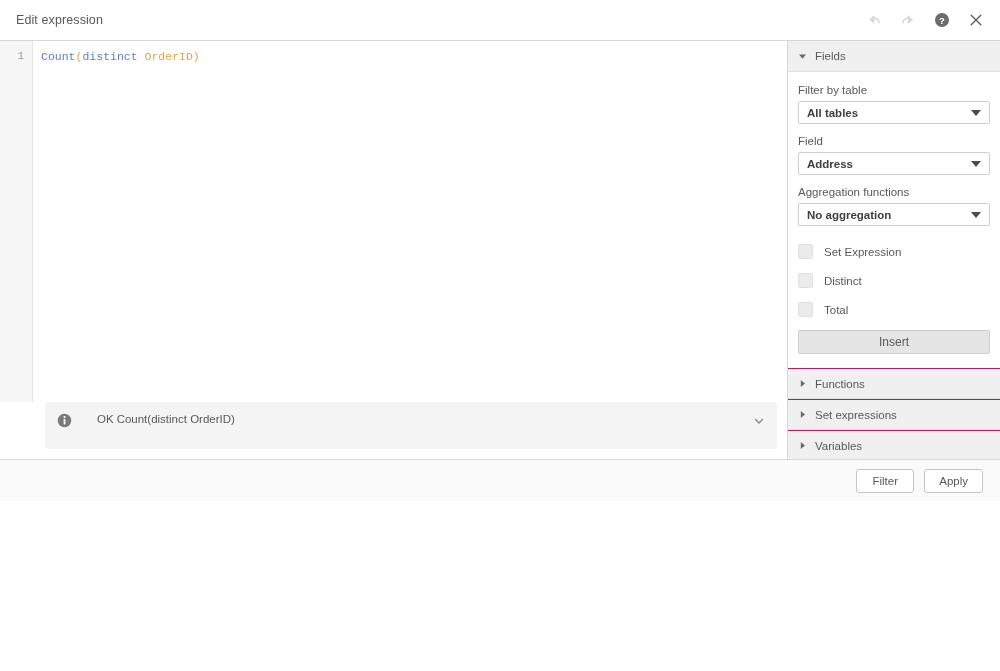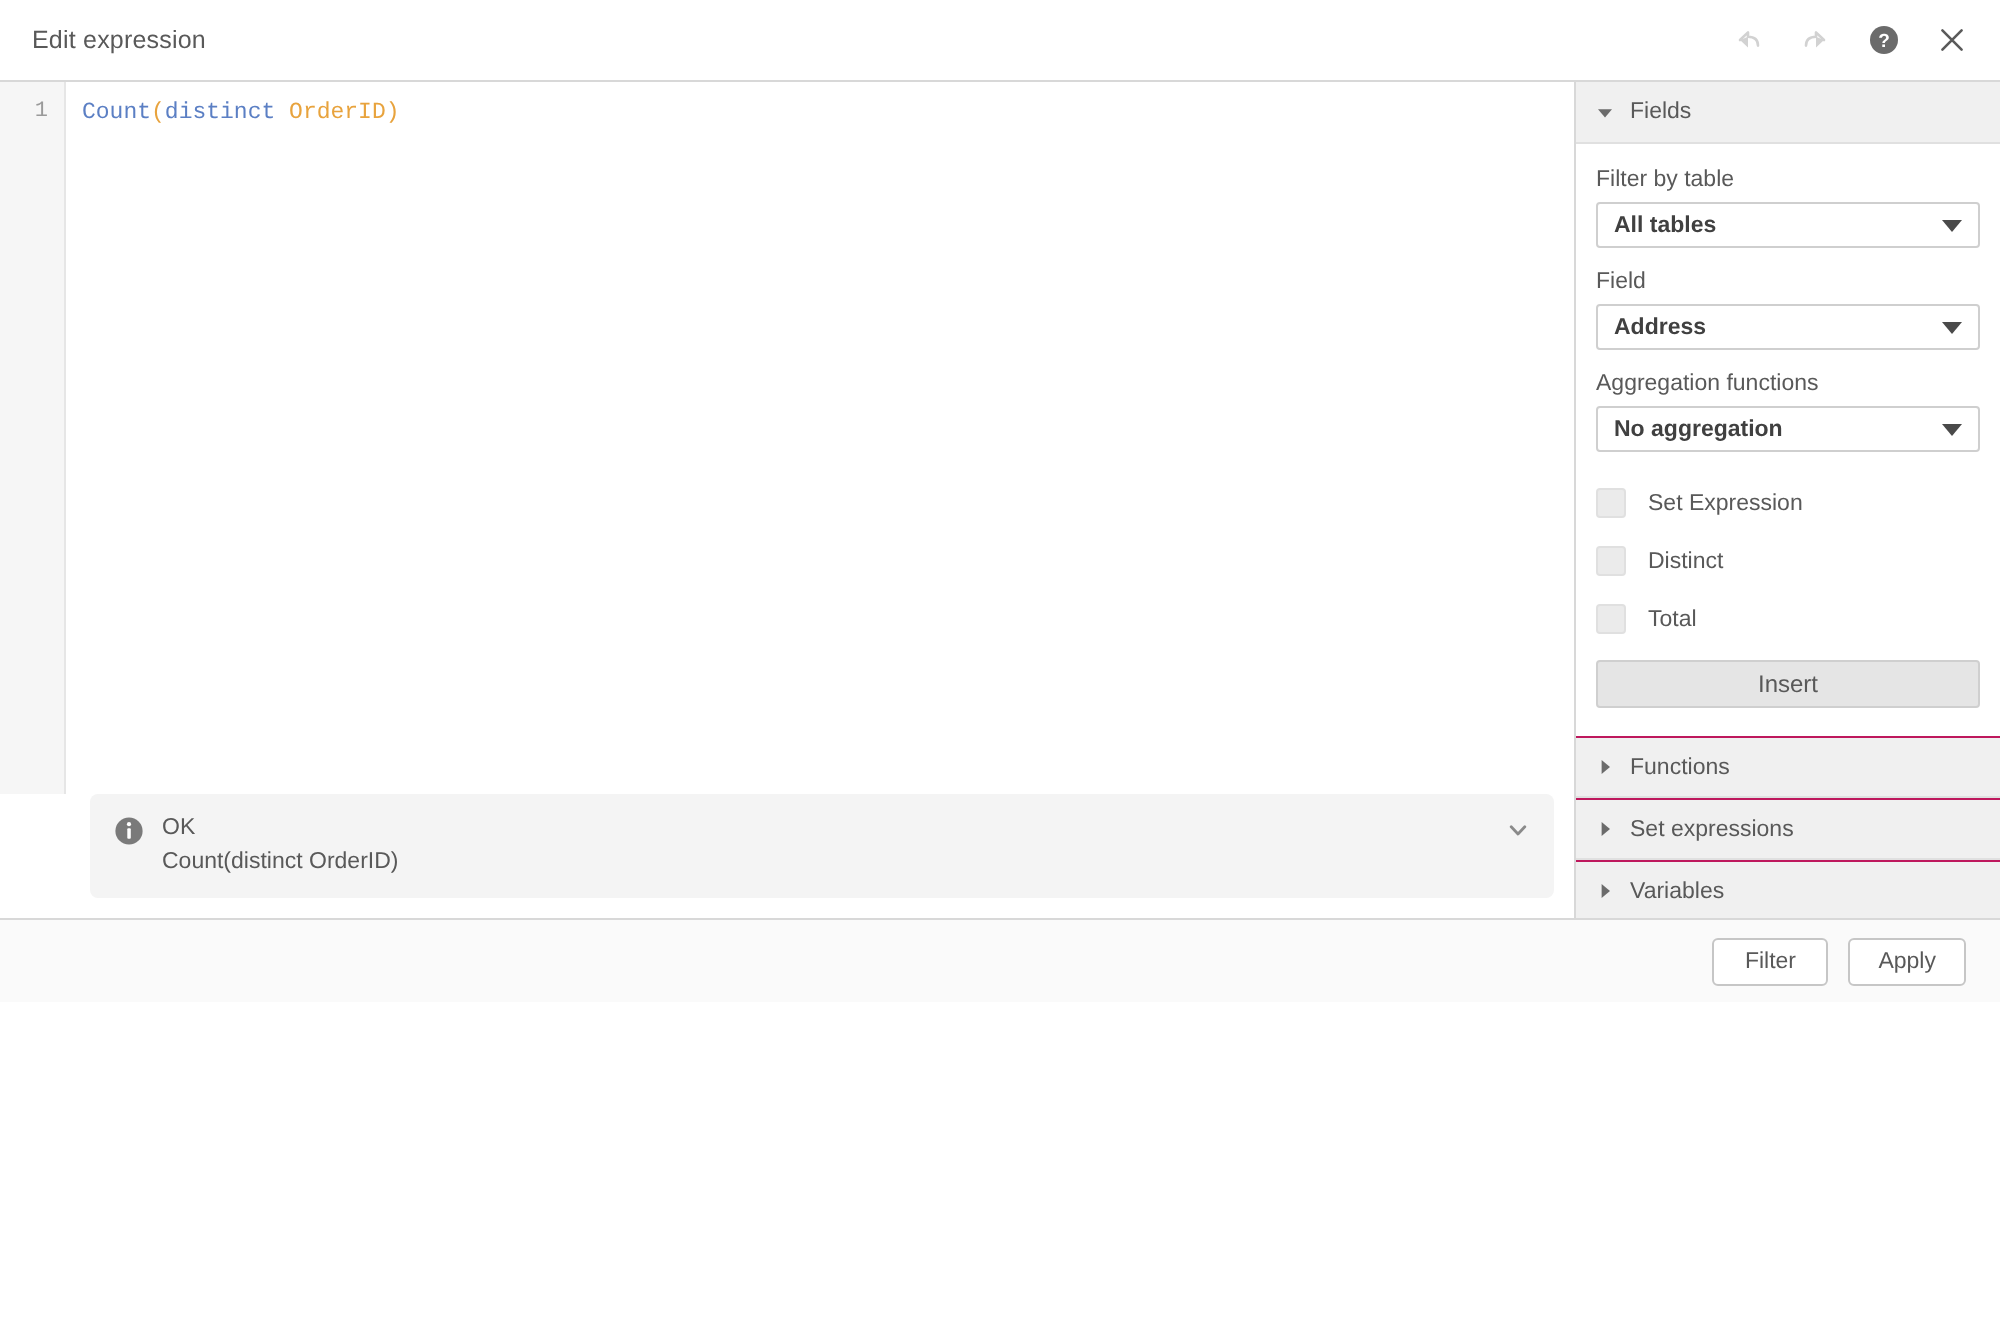--- a/index.html
+++ b/index.html
@@ -112,23 +112,23 @@
     align-items: flex-start;
     min-height: 47px;
     position: relative;
   }
   .status-icon {
     flex: 0 0 15px;
     width: 15px; height: 15px;
     margin-top: 1px;
   }
   .status-texts {
-    margin-left: 9px;
-    display: flex;
-    flex-direction: column;
+    margin-left: 25px;
+    display: flex;
+    flex-direction: row;
     gap: 3px;
   }
   .status-title {
     font-size: 11.5px;
     color: #595959;
     line-height: 14px;
   }
   .status-detail {
     font-size: 11.5px;
     color: #595959;

